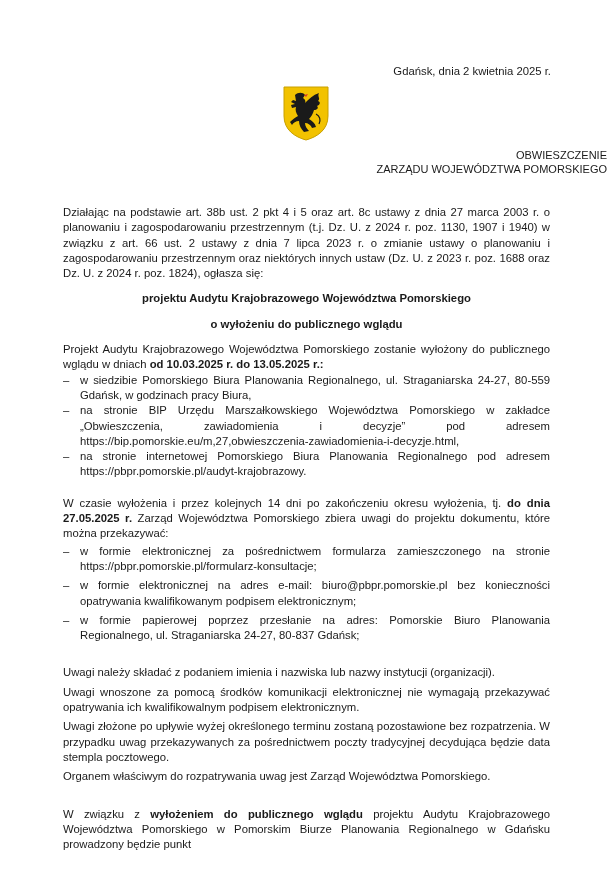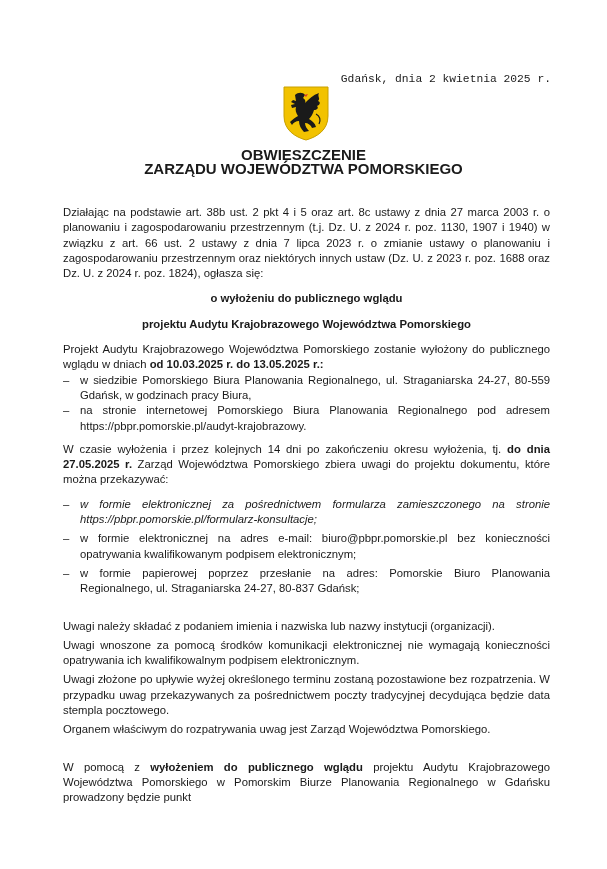--- a/index.html
+++ b/index.html
@@ -1,34 +1,34 @@
 <!DOCTYPE html>
 <html><head>
   <meta charset="utf-8">
   <style>
     html, body { margin: 0; padding: 0; background: #ffffff; }
     body { width: 607px; height: 869px; overflow: hidden; position: relative;
       font-family: "Liberation Sans", sans-serif; color: #1a1a1a; }
     .page { position: absolute; left: 0; top: 0; width: 607px; height: 869px; background: #fff; }
-    .date { position: absolute; top: 73px; right: 56px; font-size: 11.3px; font-family: Liberation Mono, monospace; }
+    .date { position: absolute; top: 65px; right: 56px; font-size: 11.3px; }
     .crest { position: absolute; left: 283px; top: 86px; width: 46px; height: 55px; }
-    .title { position: absolute; left: 0; width: 607px; top: 148px; text-align: center;
-      font-weight: bold; font-size: 15px; line-height: 14px; }
+    .title { position: absolute; left: 0; width: 607px; top: 148px; text-align: right;
+      font-weight: normal; font-size: 11px; line-height: 14px; }
     .body { position: absolute; left: 63px; width: 487px; top: 205px; font-size: 11.3px; line-height: 15.3px; }
     p { margin: 0; text-align: justify; }
     .center-bold { text-align: center; font-weight: bold; }
     ul { list-style: none; margin: 0; padding: 0; }
     li { position: relative; padding-left: 17px; text-align: justify; }
     li::before { content: "–"; position: absolute; left: 0; top: 0; }
     .gap4 { margin-top: 4px; }
     .gap10 { margin-top: 10px; }
-    .gap16 { margin-top: 8px; }
+    .gap16 { margin-top: 16px; }
     .gap22 { margin-top: 22px; }
     .ul-spaced li { margin-top: 4px; }
-    .ul-spaced li:first-child { margin-top: 9px; font-style: italic; }
+    .ul-spaced li:first-child { margin-top: 2px; }
     b { font-weight: bold; }
   </style>
 </head>
 <body>
 
 <div class="page">
 
   <div class="date">Gdańsk, dnia 2 kwietnia 2025 r.</div>
 
   <div class="crest">
@@ -42,36 +42,37 @@
   </div>
 
   <div class="title">
     <div>OBWIESZCZENIE</div>
     <div>ZARZĄDU WOJEWÓDZTWA POMORSKIEGO</div>
   </div>
 
   <div class="body">
     <p>Działając na podstawie art. 38b ust. 2 pkt 4 i 5 oraz art. 8c ustawy z dnia 27 marca 2003 r. o planowaniu i zagospodarowaniu przestrzennym (t.j. Dz. U. z 2024 r. poz. 1130, 1907 i 1940) w związku z art. 66 ust. 2 ustawy z dnia 7 lipca 2023 r. o zmianie ustawy o planowaniu i zagospodarowaniu przestrzennym oraz niektórych innych ustaw (Dz. U. z 2023 r. poz. 1688 oraz Dz. U. z 2024 r. poz. 1824), ogłasza się:</p>
 
+    <p class="center-bold gap10">projektu Audytu Krajobrazowego Województwa Pomorskiego</p>
     <p class="center-bold gap10">o wyłożeniu do publicznego wglądu</p>
-    <p class="center-bold gap10">projektu Audytu Krajobrazowego Województwa Pomorskiego</p>
 
     <p class="gap10"><span>Projekt Audytu Krajobrazowego Województwa Pomorskiego zostanie wyłożony do publicznego wglądu w dniach </span><b>od 10.03.2025 r. do 13.05.2025 r.:</b></p>
     <ul>
       <li>w siedzibie Pomorskiego Biura Planowania Regionalnego, ul. Straganiarska 24-27, 80-559 Gdańsk, w godzinach pracy Biura,</li>
+      <li>na stronie BIP Urzędu Marszałkowskiego Województwa Pomorskiego w zakładce „Obwieszczenia, zawiadomienia i decyzje” pod adresem https://bip.pomorskie.eu/m,27,obwieszczenia-zawiadomienia-i-decyzje.html,</li>
       <li>na stronie internetowej Pomorskiego Biura Planowania Regionalnego pod adresem https://pbpr.pomorskie.pl/audyt-krajobrazowy.</li>
     </ul>
 
     <p class="gap16"><span>W czasie wyłożenia i przez kolejnych 14 dni po zakończeniu okresu wyłożenia, tj. </span><b>do dnia 27.05.2025 r.</b><span> Zarząd Województwa Pomorskiego zbiera uwagi do projektu dokumentu, które można przekazywać:</span></p>
     <ul class="ul-spaced">
       <li>w formie elektronicznej za pośrednictwem formularza zamieszczonego na stronie https://pbpr.pomorskie.pl/formularz-konsultacje;</li>
       <li>w formie elektronicznej na adres e-mail: biuro@pbpr.pomorskie.pl bez konieczności opatrywania kwalifikowanym podpisem elektronicznym;</li>
       <li>w formie papierowej poprzez przesłanie na adres: Pomorskie Biuro Planowania Regionalnego, ul. Straganiarska 24-27, 80-837 Gdańsk;</li>
     </ul>
 
     <p class="gap22">Uwagi należy składać z podaniem imienia i nazwiska lub nazwy instytucji (organizacji).</p>
-    <p class="gap4">Uwagi wnoszone za pomocą środków komunikacji elektronicznej nie wymagają konieczności opatrywania ich kwalifikowalnym podpisem elektronicznym.</p>
+    <p class="gap4">Uwagi wnoszone za pomocą środków komunikacji elektronicznej nie wymagają przekazywać opatrywania ich kwalifikowalnym podpisem elektronicznym.</p>
     <p class="gap4">Uwagi złożone po upływie wyżej określonego terminu zostaną pozostawione bez rozpatrzenia. W przypadku uwag przekazywanych za pośrednictwem poczty tradycyjnej decydująca będzie data stempla pocztowego.</p>
     <p class="gap4">Organem właściwym do rozpatrywania uwag jest Zarząd Województwa Pomorskiego.</p>
 
-    <p class="gap22"><span>W pomocą z </span><b>wyłożeniem do publicznego wglądu</b><span> projektu Audytu Krajobrazowego Województwa Pomorskiego w Pomorskim Biurze Planowania Regionalnego w Gdańsku prowadzony będzie punkt</span></p>
+    <p class="gap22"><span>W związku z </span><b>wyłożeniem do publicznego wglądu</b><span> projektu Audytu Krajobrazowego Województwa Pomorskiego w Pomorskim Biurze Planowania Regionalnego w Gdańsku prowadzony będzie punkt</span></p>
   </div>
 </div>
 
 </body></html>

